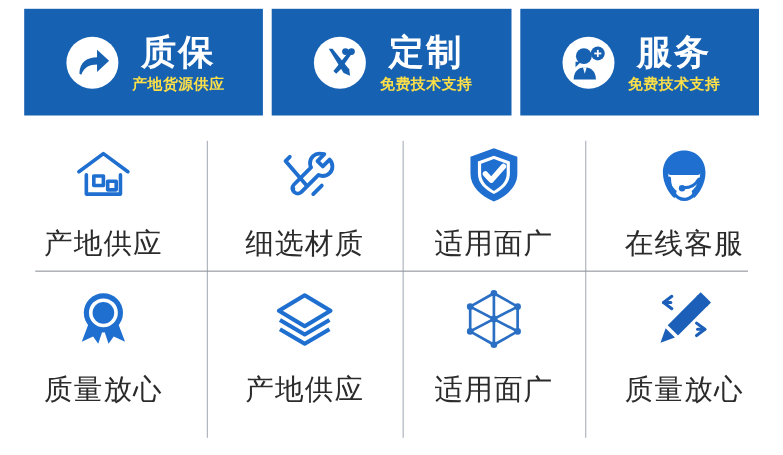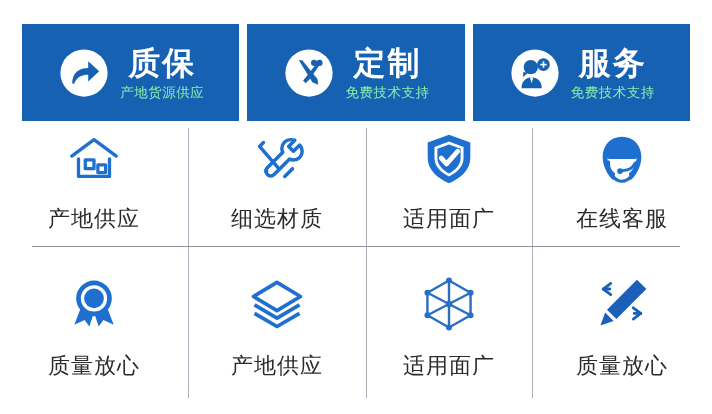--- a/index.html
+++ b/index.html
@@ -17,21 +17,20 @@
 
   
   #banner-strip {
     position: absolute;
     left: 22px;
     top: 8px;
     width: 668px;
     height: 97px;
     display: flex;
     gap: 8px;
-    margin-top: 16px;
   }
   .banner {
     flex: 1 1 0;
     background: #1761b2;
     display: flex;
     align-items: center;
     justify-content: center;
     gap: 9px;
     box-sizing: border-box;
     padding: 0 6px;
@@ -51,23 +50,23 @@
   }
   .banner-title {
     color: #ffffff;
     font-size: 32px;
     font-weight: bold;
     letter-spacing: 2px;
     line-height: 1.08;
     white-space: nowrap;
   }
   .banner-sub {
-    color: #86efac;
+    color: #fde047;
     font-size: 13.5px;
-    font-weight: normal;
+    font-weight: bold;
     letter-spacing: 0.5px;
     margin-top: 5px;
     white-space: nowrap;
   }
 
   
   #feature-grid {
     position: absolute;
     left: 0;
     top: 112px;
@@ -78,30 +77,30 @@
     grid-template-rows: 134px 162px;
   }
   .cell {
     position: relative;
     display: flex;
     flex-direction: column;
     align-items: center;
     box-sizing: border-box;
   }
   .cell.r1 { justify-content: flex-start; padding-top: 16px; }
-  .cell.r2 { justify-content: flex-start; padding-top: 28px; }
+  .cell.r2 { justify-content: flex-start; padding-top: 14px; }
   .cell-icon {
     width: 62px;
     height: 62px;
     display: block;
   }
   .cell.r2 .cell-icon { width: 60px; height: 60px; }
   .cell-label {
     margin-top: 14px;
-    font-size: 22px;
+    font-size: 26px;
     color: #2b2b2b;
     letter-spacing: 1px;
     white-space: nowrap;
   }
   .cell.r2 .cell-label { margin-top: 17px; }
 
   
   .v-div {
     position: absolute;
     top: 128px;

